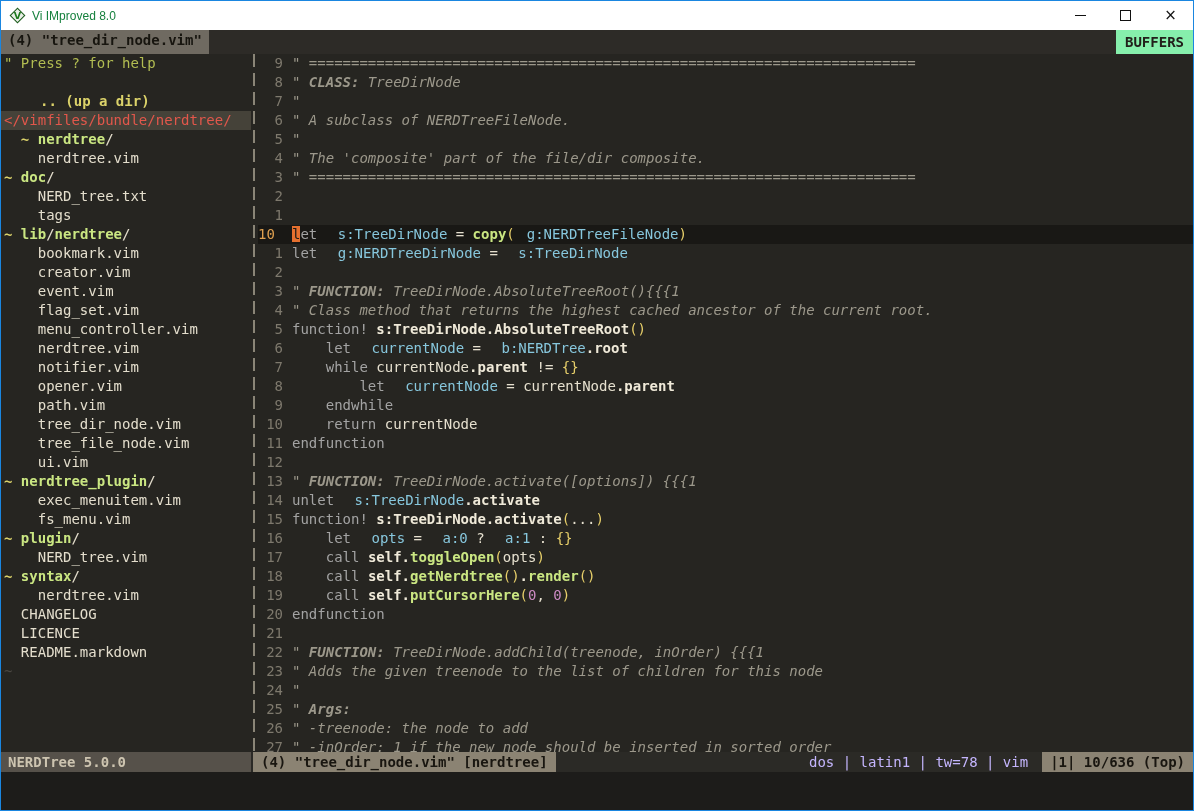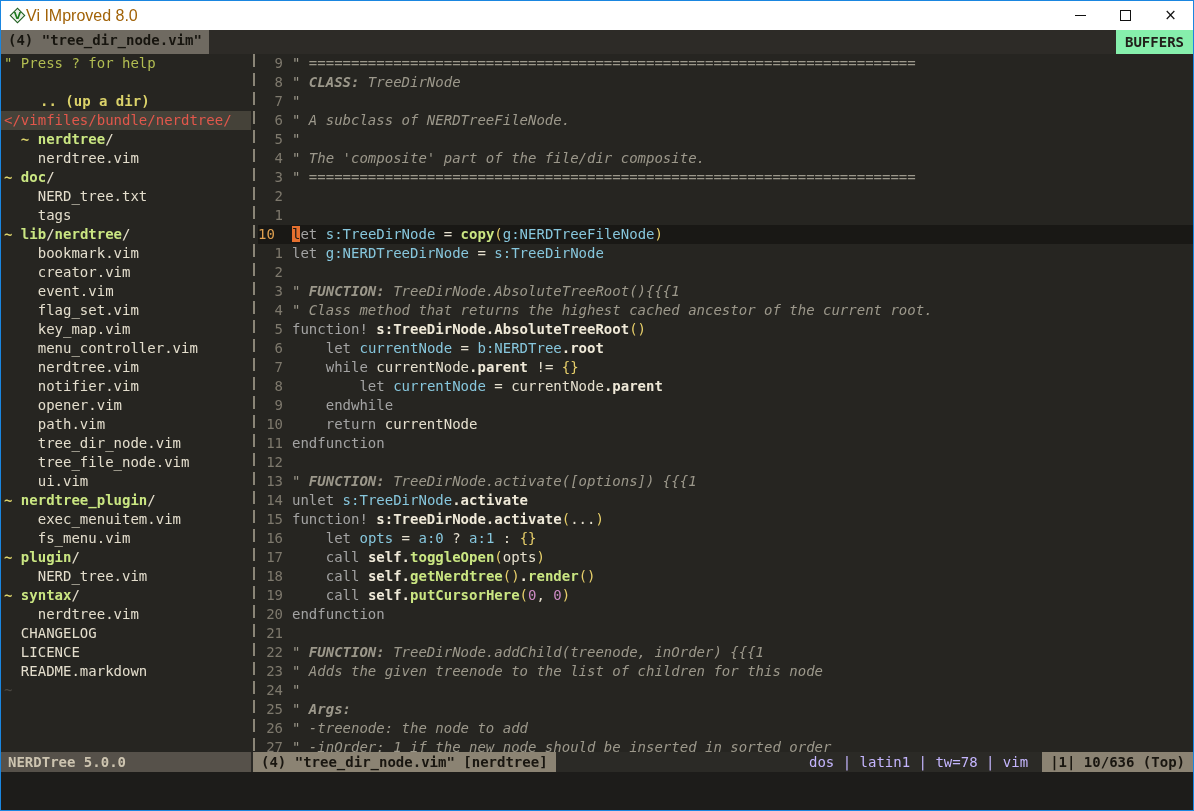--- a/index.html
+++ b/index.html
@@ -2,21 +2,21 @@
 <html><head>
 <meta charset="utf-8">
 <style>
   html,body{margin:0;padding:0;background:#4a4a4a;}
   .window{width:1194px;height:811px;box-sizing:border-box;border:1px solid #1a86e0;
           display:flex;flex-direction:column;background:#262521;overflow:hidden;
           font-family:"DejaVu Sans Mono",monospace;}
   
   .titlebar{flex:0 0 29px;background:#ffffff;display:flex;align-items:center;}
   .app-icon{margin-left:8px;width:17px;height:17px;flex:0 0 17px;}
-  .title-text{font-family:"Liberation Sans",sans-serif;font-size:16px;color:#a16207;flex:1;}
+  .title-text{font-family:"Liberation Sans",sans-serif;font-size:12px;color:#15803d;margin-left:6px;flex:1;}
   .winbtn{width:45px;height:29px;display:flex;align-items:center;justify-content:center;color:#111;}
   .glyph-min{width:11px;height:1px;background:#111;}
   .glyph-max{width:9px;height:9px;border:1px solid #111;}
   .glyph-close{font-size:15px;line-height:1;font-family:"DejaVu Sans",sans-serif;}
   
   .tabline{flex:0 0 20px;background:#2d2b27;display:flex;font-size:14px;line-height:20px;font-weight:bold;}
   .tab-active{background:#6f6a61;color:#17150f;padding:0 7px;white-space:pre;}
   .tab-buffers{background:#86efac;color:#22201b;padding:2px 9px;margin-left:auto;}
   
   .content{flex:1;display:flex;overflow:hidden;}
@@ -28,21 +28,21 @@
   .main{flex:1;font-size:14px;line-height:19px;overflow:hidden;}
   .row{height:19px;white-space:pre;}
   .curline{background:#191815;}
   .rootline{background:#454239;}
   .lnum{display:inline-block;width:25px;text-align:right;color:#7e796d;margin-right:9px;}
   .lnum-cur{text-align:left;color:#dfa050;}
   
   .sg-c{color:#9c988b;font-style:italic;}
   .sg-cb{color:#9c988b;font-style:italic;font-weight:bold;}
   .sg-k{color:#a3a3a3;}
-  .sg-i{color:#87c7dd;}
+  .sg-i{color:#87c7dd;margin-left:12px;}
   .sg-f{color:#cae682;font-weight:bold;}
   .sg-p{color:#e7cf6a;}
   .sg-n{color:#cd8bc4;}
   .sg-t{color:#e6e0cf;}
   .sg-m{color:#efe9d8;font-weight:bold;}
   .sg-cur{background:#e5702f;color:#1b1a17;}
   .sg-help{color:#b2bd52;}
   .sg-updir{color:#dbd26a;font-weight:bold;margin-left:36px;}
   .sg-rootseg{color:#e2574b;}
   .sg-tilde{color:#dbd26a;font-weight:bold;}
@@ -98,21 +98,20 @@
         <div class="row"><span class="sg-tilde">  ~ </span><span class="sg-dir">nerdtree</span><span class="sg-slash">/</span></div>
         <div class="row"><span class="sg-file">    nerdtree.vim</span></div>
         <div class="row"><span class="sg-tilde">~ </span><span class="sg-dir">doc</span><span class="sg-slash">/</span></div>
         <div class="row"><span class="sg-file">    NERD_tree.txt</span></div>
         <div class="row"><span class="sg-file">    tags</span></div>
         <div class="row"><span class="sg-tilde">~ </span><span class="sg-dir">lib</span><span class="sg-slash">/</span><span class="sg-dir">nerdtree</span><span class="sg-slash">/</span></div>
         <div class="row"><span class="sg-file">    bookmark.vim</span></div>
         <div class="row"><span class="sg-file">    creator.vim</span></div>
         <div class="row"><span class="sg-file">    event.vim</span></div>
         <div class="row"><span class="sg-file">    flag_set.vim</span></div>
-        <div class="row"><span class="sg-file">    key_map.vim</span></div>
         <div class="row"><span class="sg-file">    menu_controller.vim</span></div>
         <div class="row"><span class="sg-file">    nerdtree.vim</span></div>
         <div class="row"><span class="sg-file">    notifier.vim</span></div>
         <div class="row"><span class="sg-file">    opener.vim</span></div>
         <div class="row"><span class="sg-file">    path.vim</span></div>
         <div class="row"><span class="sg-file">    tree_dir_node.vim</span></div>
         <div class="row"><span class="sg-file">    tree_file_node.vim</span></div>
         <div class="row"><span class="sg-file">    ui.vim</span></div>
         <div class="row"><span class="sg-tilde">~ </span><span class="sg-dir">nerdtree_plugin</span><span class="sg-slash">/</span></div>
         <div class="row"><span class="sg-file">    exec_menuitem.vim</span></div>

